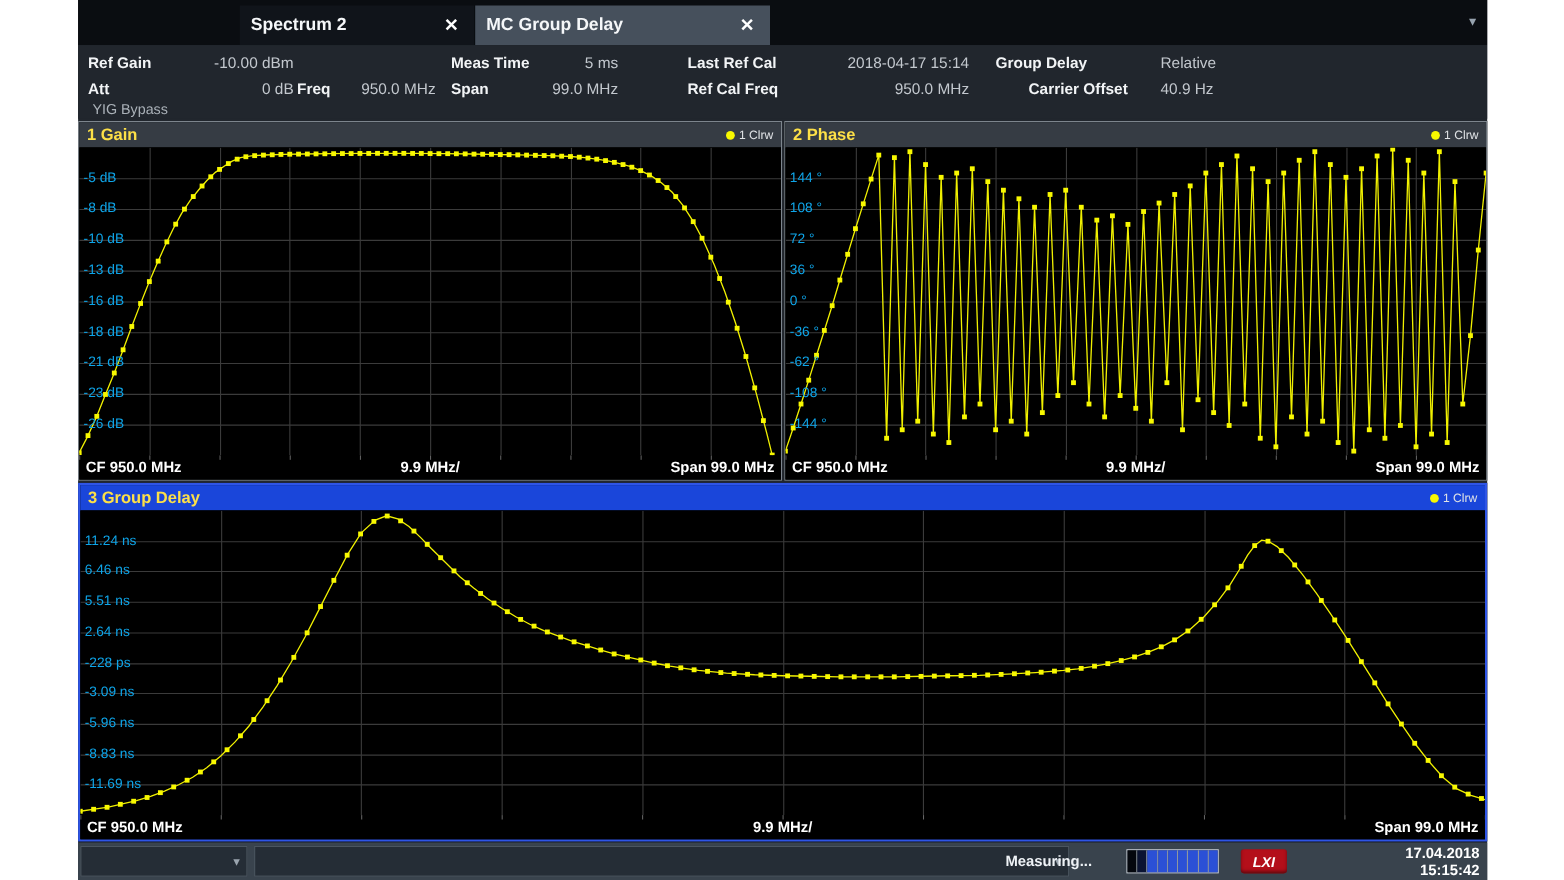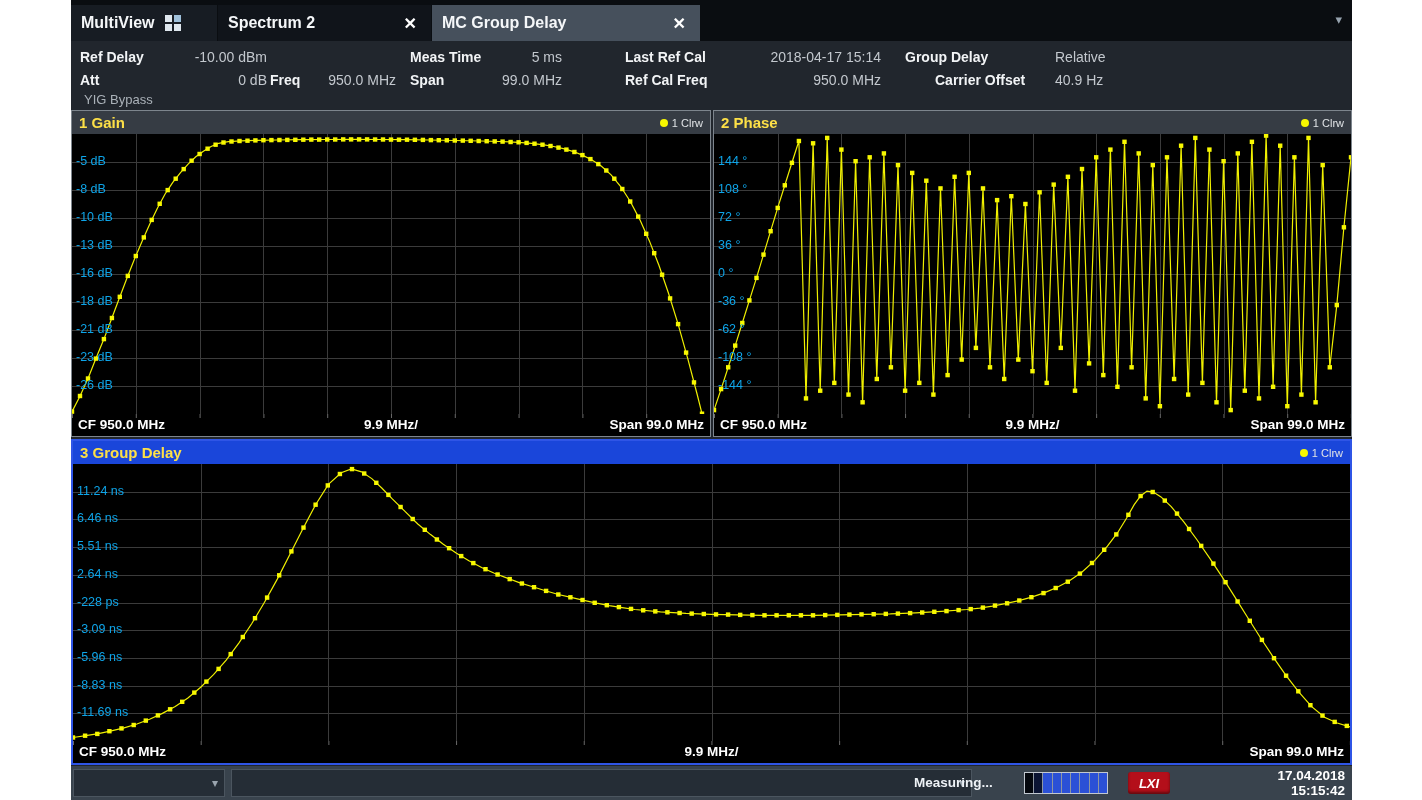--- a/index.html
+++ b/index.html
@@ -68,42 +68,33 @@
          box-shadow:inset 0 -2px 3px rgba(0,0,0,.45); }
   .datetime { position:absolute; right:7px; top:2px; text-align:right; color:#ffffff;
               font-size:13.5px; font-weight:bold; line-height:15px; }
 </style>
 </head>
 <body>
 
 <div class="ui">
 
   <div class="tabbar">
-    <div class="tab tab-multiview">
-      <span>MultiView</span>
-      <span class="gridicon">
-          <span></span>
-          <span></span>
-          <span></span>
-          <span></span>
-        </span>
-    </div>
     <div class="tab tab-spectrum">
       <span>Spectrum 2</span>
       <span class="closex">✕</span>
     </div>
     <div class="tab tab-active">
       <span>MC Group Delay</span>
       <span class="closex">✕</span>
     </div>
     <span class="bar-caret">▾</span>
   </div>
 
   <div class="header">
-    <span class="hlabel hrow1" style="left:9px">Ref Delay</span>
+    <span class="hlabel hrow1" style="left:9px">Ref Gain</span>
     <span class="hvalue hrow1" style="left:80px;width:116px;text-align:right">-10.00 dBm</span>
     <span class="hlabel hrow1" style="left:339px">Meas Time</span>
     <span class="hvalue hrow1" style="left:400px;width:91px;text-align:right">5 ms</span>
     <span class="hlabel hrow1" style="left:554px">Last Ref Cal</span>
     <span class="hvalue hrow1" style="left:645px;width:165px;text-align:right">2018-04-17 15:14</span>
     <span class="hlabel hrow1" style="left:834px">Group Delay</span>
     <span class="hvalue hrow1" style="left:984px">Relative</span>
 
     <span class="hlabel hrow2" style="left:9px">Att</span>
     <span class="hvalue hrow2" style="left:80px;width:116px;text-align:right">0 dB</span>

